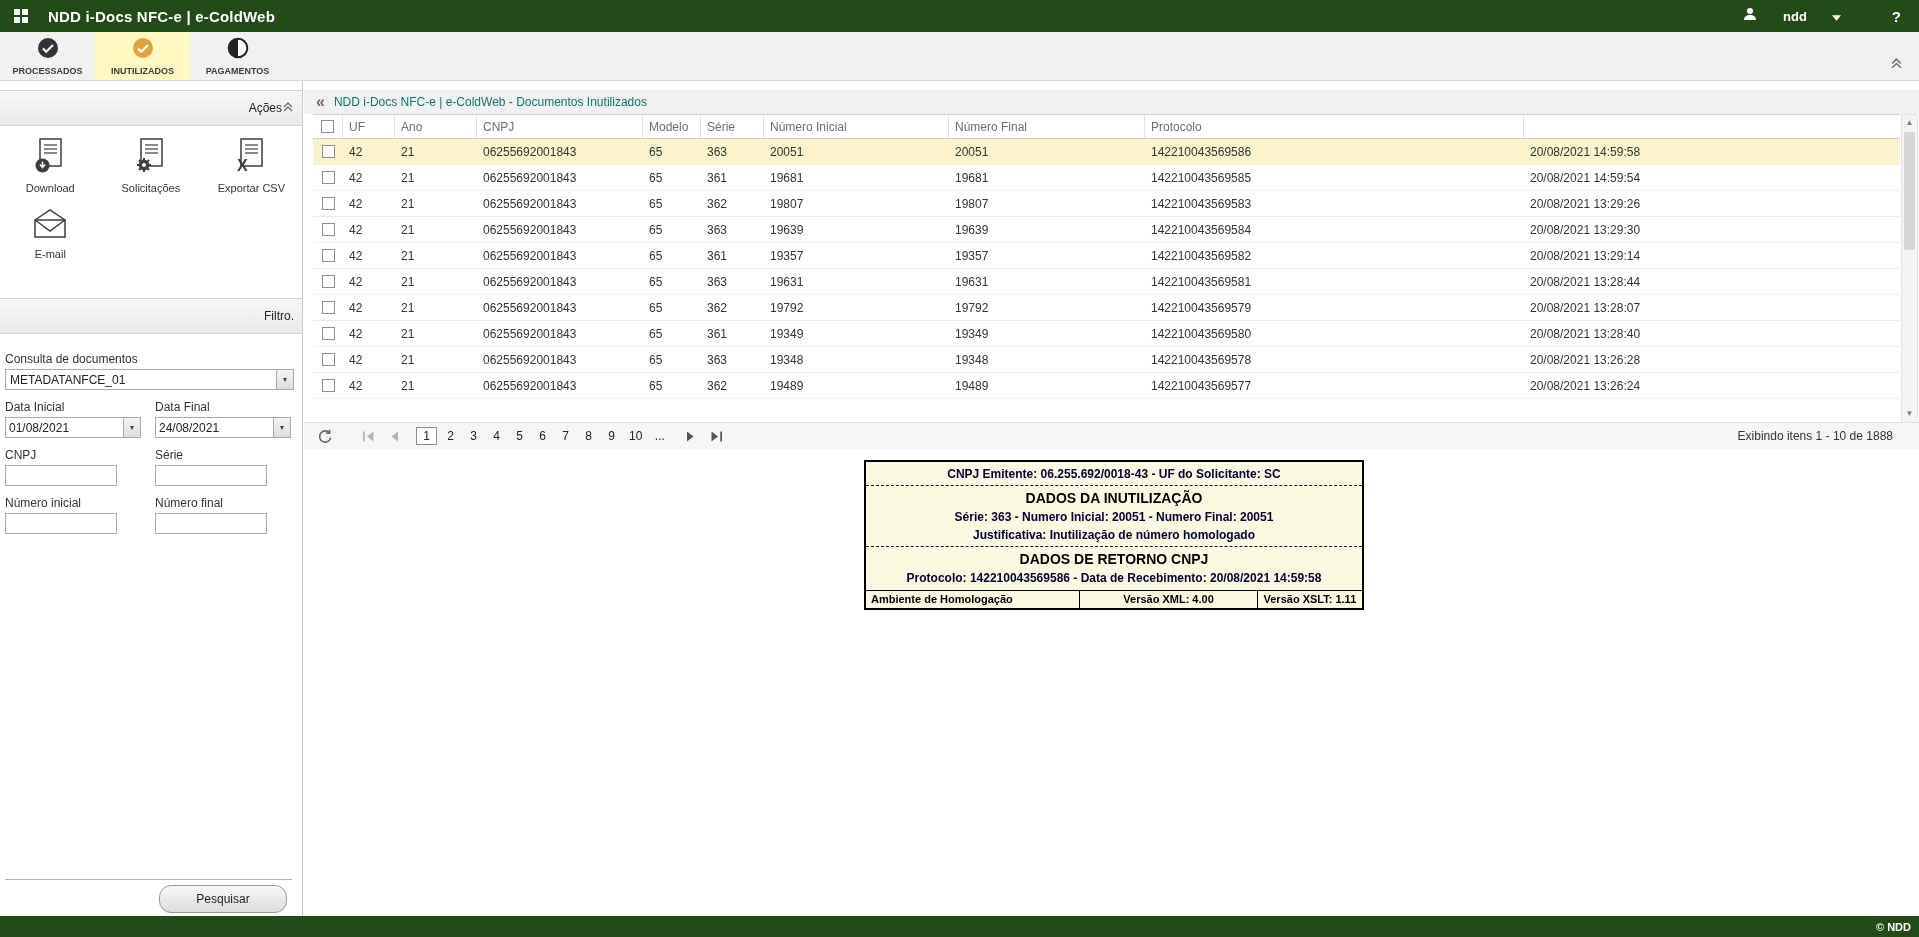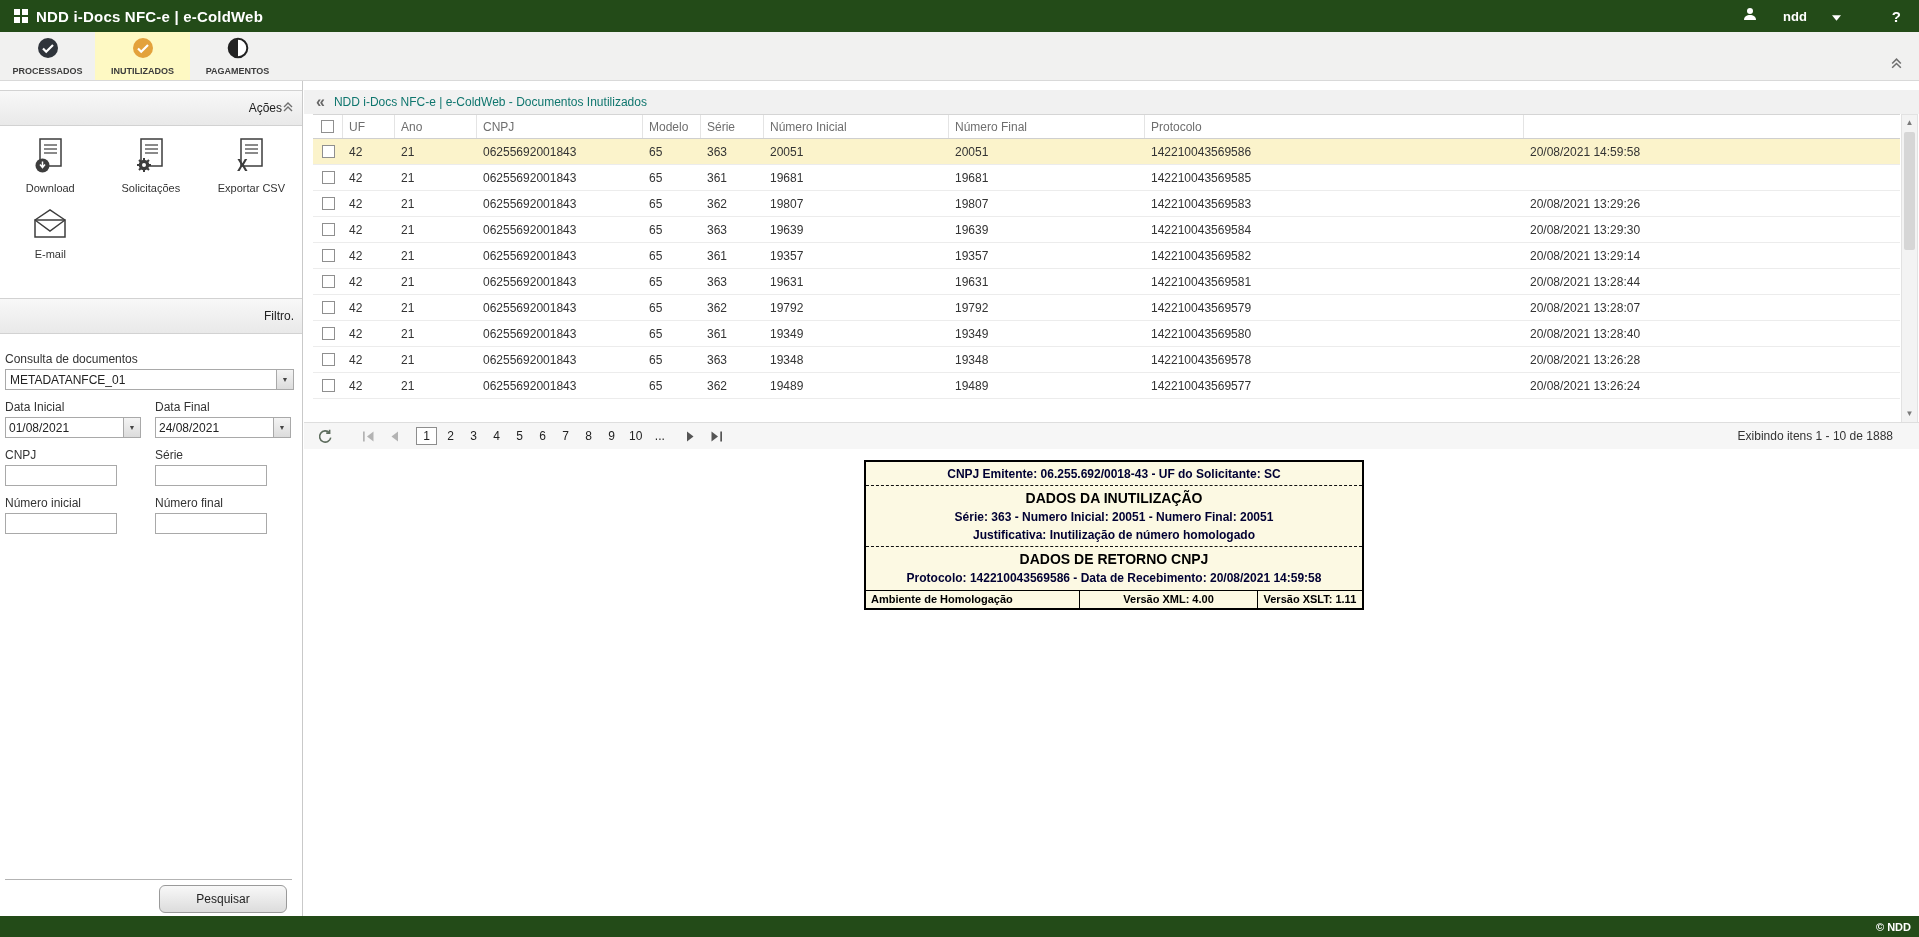--- a/index.html
+++ b/index.html
@@ -1,21 +1,21 @@
 <!DOCTYPE html>
 <html style="--brand-green: #234b18; --tab-amber: #e3a23c; --selected-row: #fbf3cb; --preview-bg: #fcf9e3;"><head>
 <meta charset="utf-8">
 <style>
   html,body{margin:0;padding:0;background:#fff;font-family:"Liberation Sans",sans-serif;}
   .app{position:relative;width:1919px;height:937px;overflow:hidden;background:#fff;}
 
   
   .topbar{position:absolute;top:0;left:0;right:0;height:32px;background:var(--brand-green,#234b18);display:flex;align-items:center;color:#fff;}
   .grid-icon{margin-left:14px;display:flex;align-items:center;}
-  .app-title{margin-left:8px;font-size:15px;font-weight:bold;letter-spacing:.2px;}
+  .app-title{margin-left:20px;font-size:15px;font-weight:bold;letter-spacing:.2px;}
   .topbar-right{margin-left:auto;display:flex;align-items:center;margin-right:18px;gap:25px;}
   .user-name{font-size:13px;font-weight:bold;}
   .help{font-size:15px;font-weight:bold;margin-left:26px;cursor:default;}
 
   
   .toolbar{position:absolute;top:32px;left:0;right:0;height:48px;background:#f1f1f0;border-bottom:1px solid #d9d9d9;display:flex;}
   .tab{width:95px;display:flex;flex-direction:column;align-items:center;justify-content:center;gap:3px;cursor:default;font-weight:bold;}
   .tab.active{background:#fef9c3;}
   .tab-label{font-size:9px;color:#3c3c3c;}
   .toolbar-collapse{position:absolute;right:16px;bottom:6px;}
@@ -32,21 +32,21 @@
   .combo{position:relative;height:21px;border:1px solid #a9a9a9;background:#fff;display:flex;align-items:center;box-sizing:border-box;}
   .combo-wide{width:289px;}
   .combo-date{width:136px;}
   .combo-text{flex:1;padding-left:4px;font-size:12px;color:#222;white-space:nowrap;overflow:hidden;}
   .combo input{border:none;flex:1;width:100%;min-width:0;font-size:12px;padding-left:3px;outline:none;background:transparent;font-family:inherit;color:#222;}
   .combo-btn{width:17px;height:100%;border-left:1px solid #a9a9a9;background:linear-gradient(#f4f4f4,#dcdcdc);display:flex;align-items:center;justify-content:center;font-size:7px;color:#444;box-sizing:border-box;}
   .f-row{display:flex;gap:14px;}
   .f-col{width:136px;}
   .ti{width:112px;height:21px;border:1px solid #a9a9a9;font-size:12px;padding:0 3px;box-sizing:border-box;font-family:inherit;}
   .divider{position:absolute;left:5px;right:10px;bottom:36px;border-top:1px solid #b3b3b3;}
-  .search-btn{position:absolute;left:159px;bottom:3px;width:128px;height:28px;background:linear-gradient(#f8f8f8,#dcdcdc);border:1px solid #9a9a9a;border-radius:6px;font-size:12px;color:#222;font-family:inherit;cursor:default;}
+  .search-btn{position:absolute;left:159px;bottom:3px;width:128px;height:28px;background:linear-gradient(#f8f8f8,#dcdcdc);border:1px solid #9a9a9a;border-radius:12px;font-size:12px;color:#222;font-family:inherit;cursor:default;}
 
   
   .main{position:absolute;left:304px;top:81px;right:0;bottom:21px;background:#fff;}
   .breadcrumb{position:absolute;top:9px;left:0;right:0;height:24px;background:#f1f1f1;display:flex;align-items:center;padding-left:12px;box-sizing:border-box;gap:9px;}
   .bc-icon{color:#666;font-size:16px;font-weight:bold;line-height:24px;}
   .bc-text{color:#0f766e;font-size:12px;}
 
   .thead{position:absolute;top:33px;left:9px;display:flex;height:25px;border-top:1px solid #d5d5d5;border-bottom:1px solid #cfcfcf;box-sizing:border-box;background:#fff;}
   .th{font-size:12px;color:#6e6e6e;display:flex;align-items:center;padding-left:6px;box-sizing:border-box;border-right:1px solid #e4e4e4;overflow:hidden;white-space:nowrap;}
   .th.chk,.td.chk{justify-content:center;padding-left:0;}
@@ -310,20 +310,21 @@
             <span class="cb"></span>
           </div>
           <div class="td" style="width: 52px;">42</div>
           <div class="td" style="width: 82px;">21</div>
           <div class="td" style="width: 166px;">06255692001843</div>
           <div class="td" style="width: 58px;">65</div>
           <div class="td" style="width: 63px;">361</div>
           <div class="td" style="width: 185px;">19681</div>
           <div class="td" style="width: 196px;">19681</div>
           <div class="td" style="width: 379px;">142210043569585</div>
+          <div class="td" style="width: 376px;">20/08/2021 14:59:54</div>
         </div>
         <div class="tr">
           <div class="td chk" style="width: 30px;">
             <span class="cb"></span>
           </div>
           <div class="td" style="width: 52px;">42</div>
           <div class="td" style="width: 82px;">21</div>
           <div class="td" style="width: 166px;">06255692001843</div>
           <div class="td" style="width: 58px;">65</div>
           <div class="td" style="width: 63px;">362</div>

